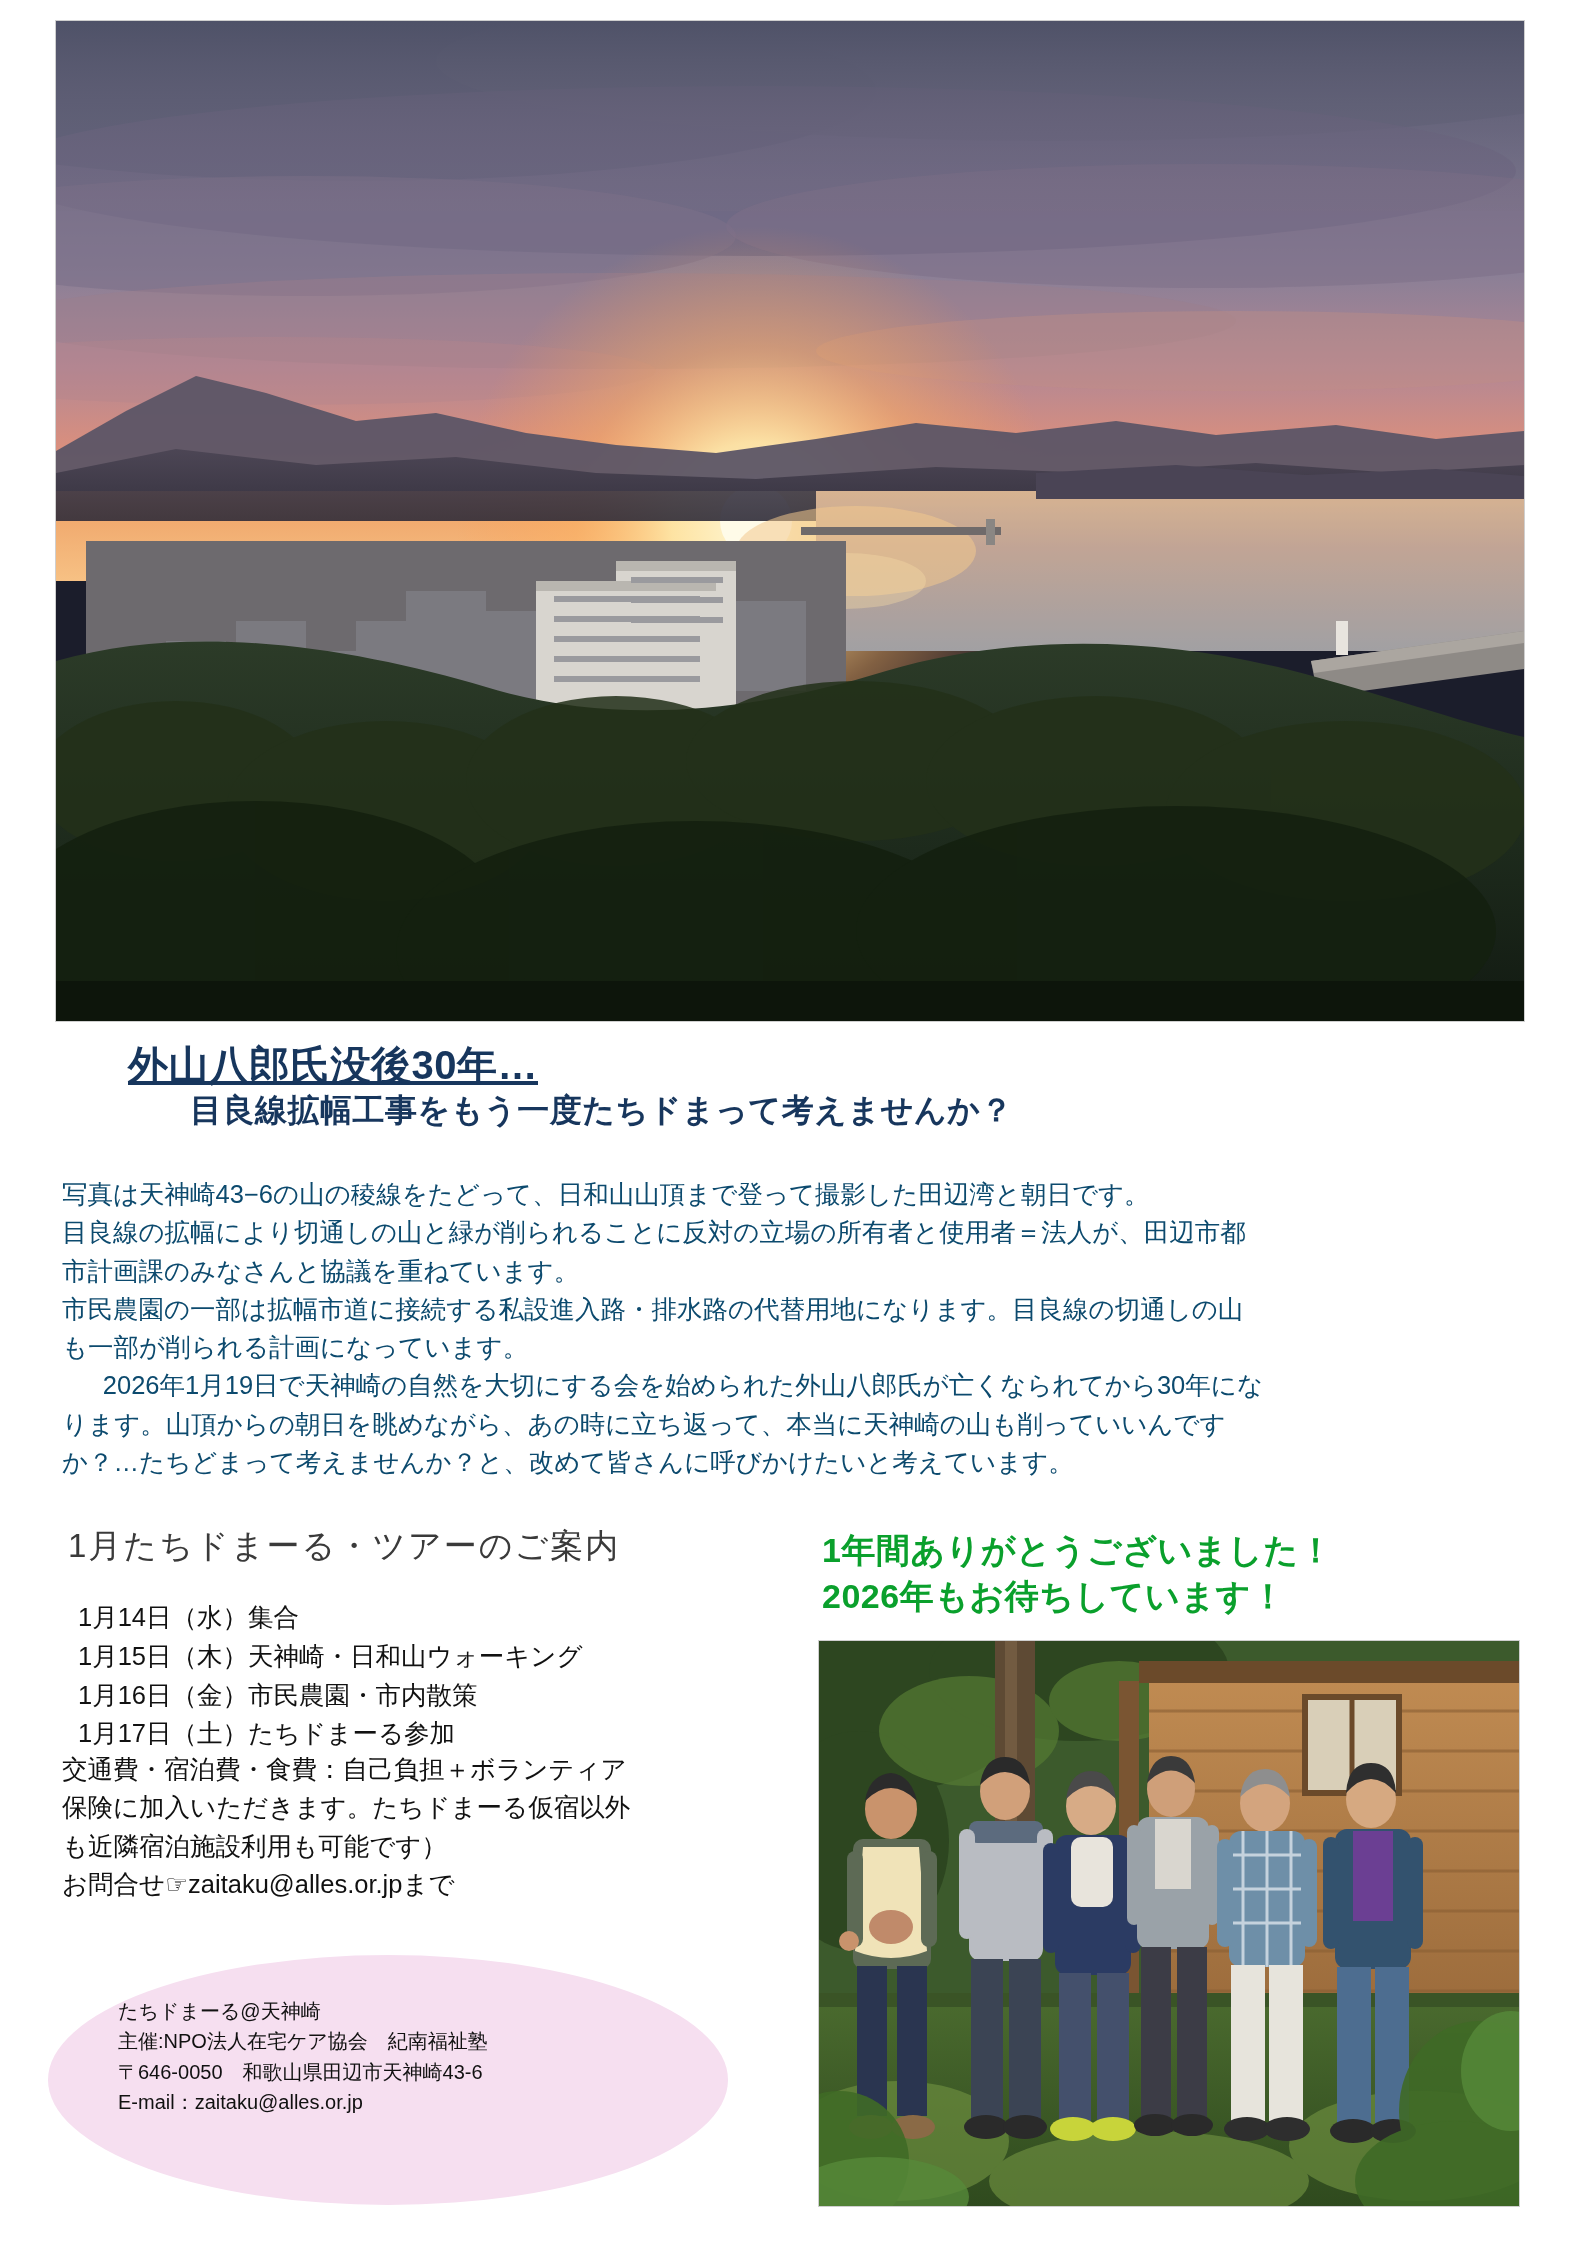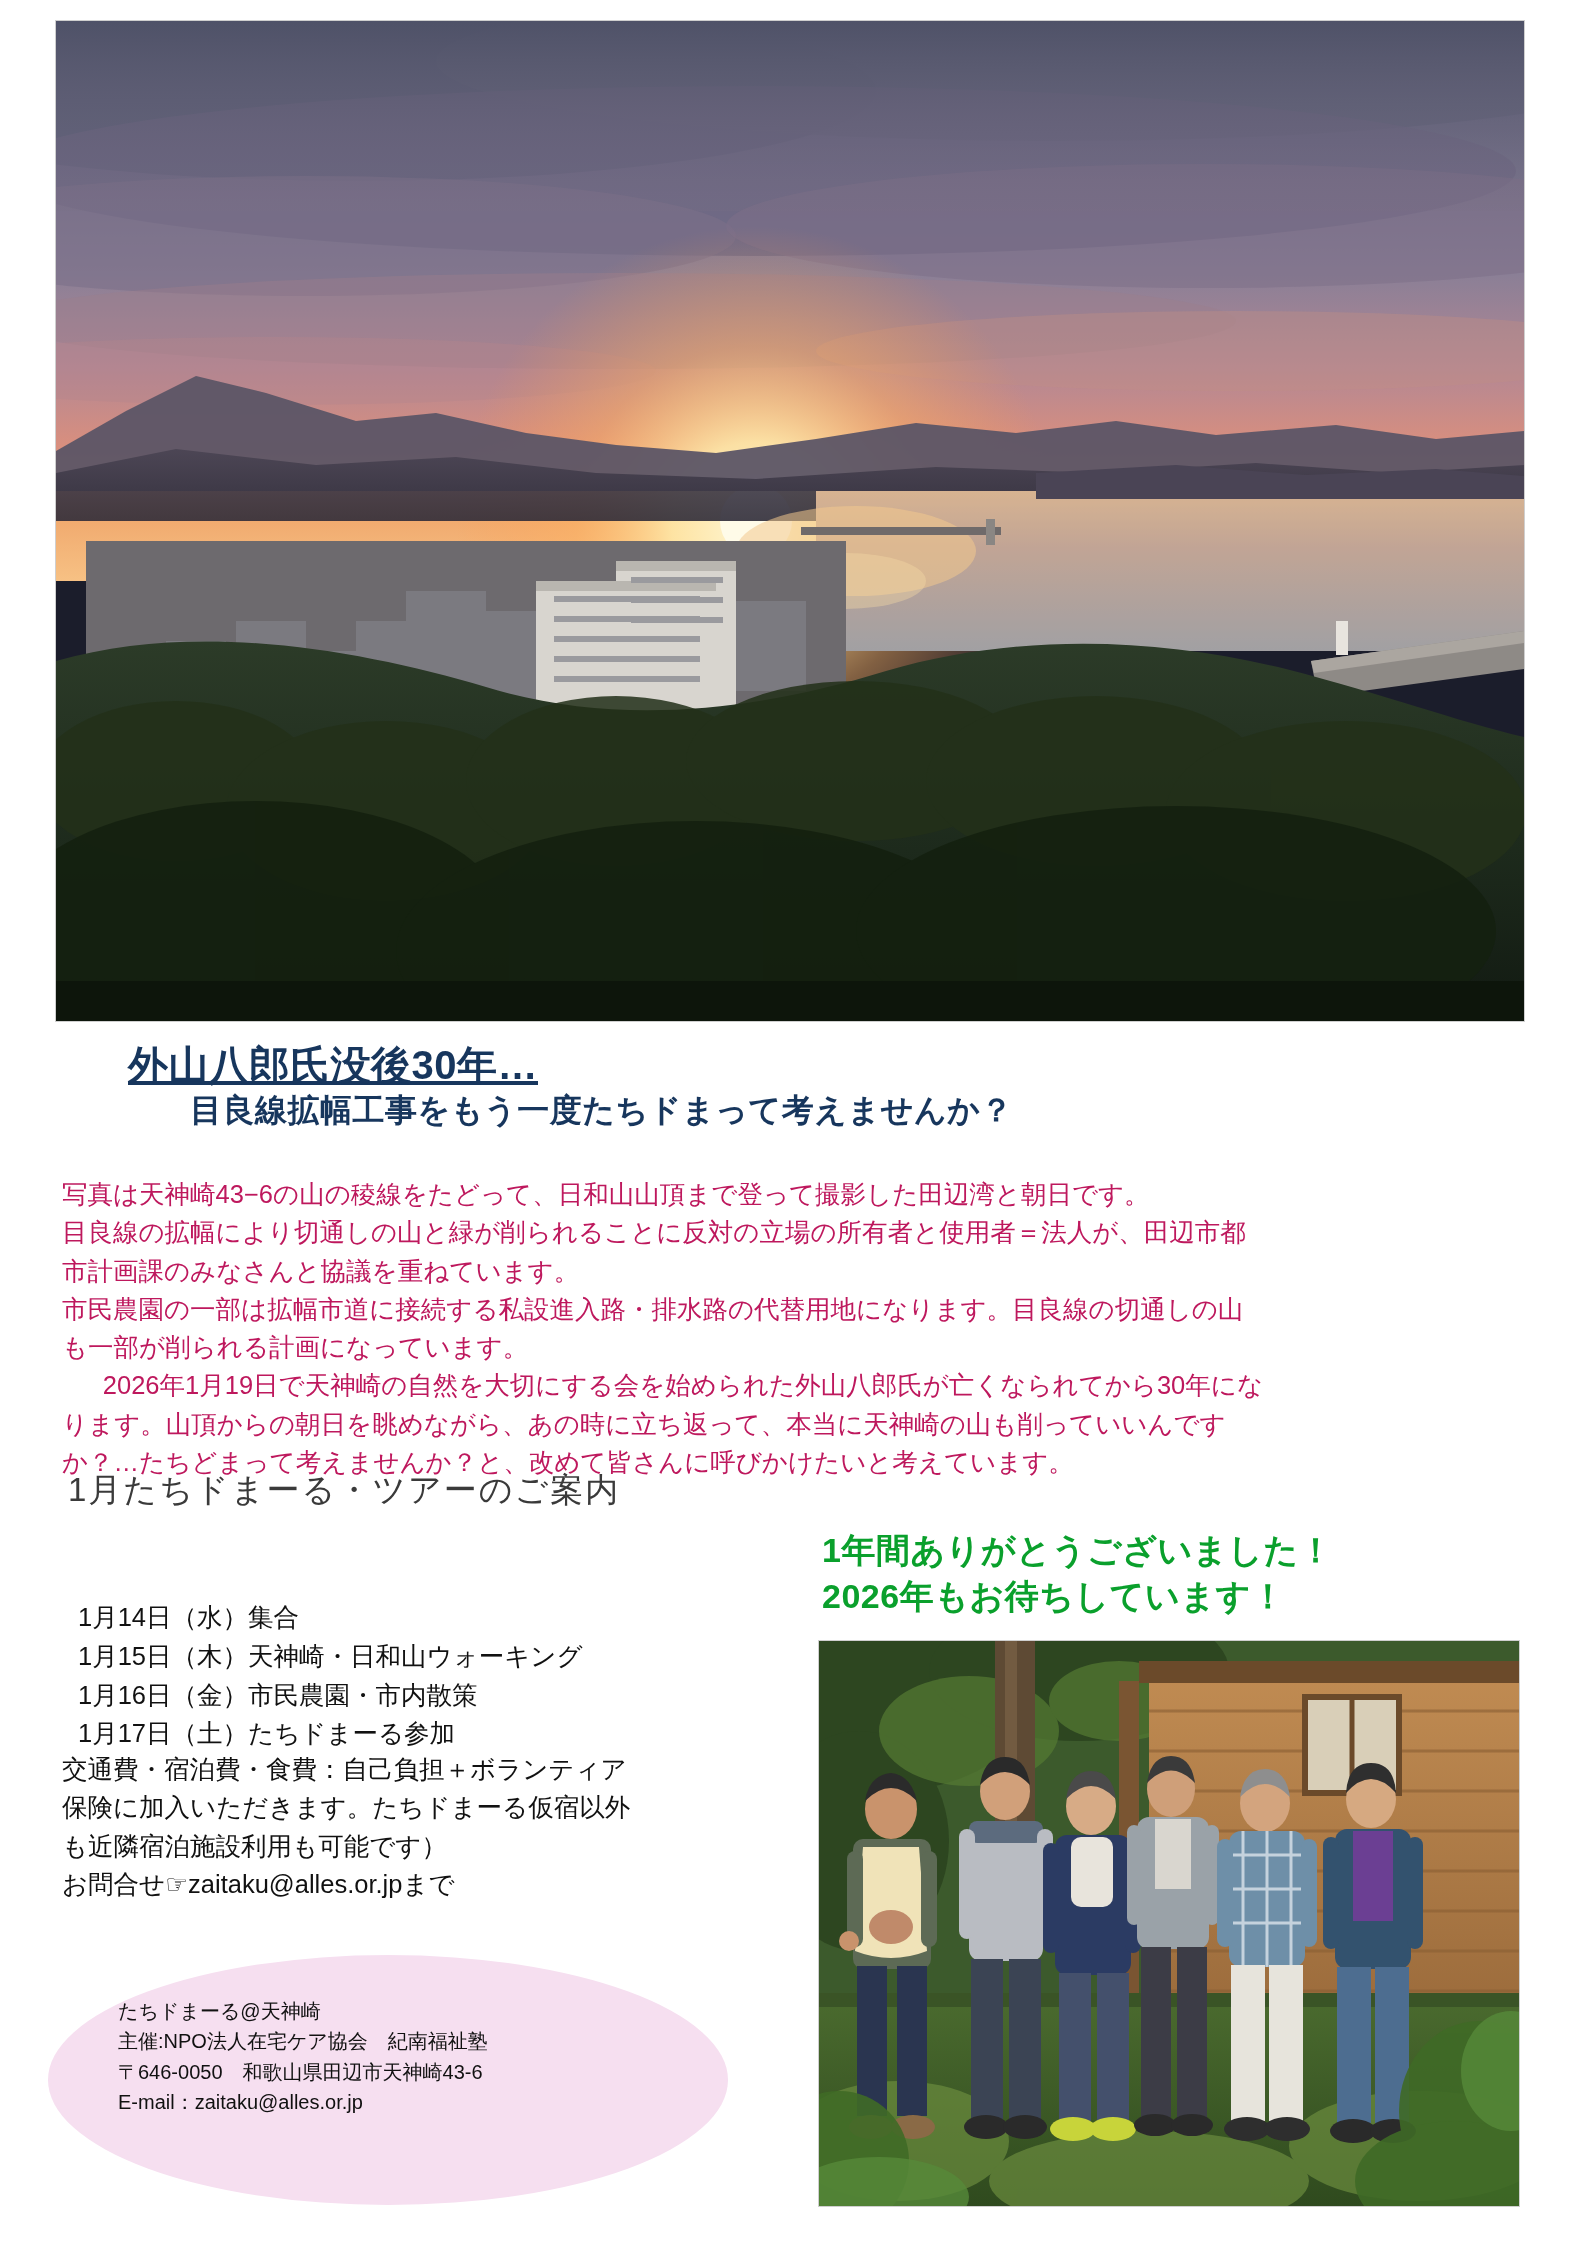--- a/index.html
+++ b/index.html
@@ -54,30 +54,30 @@
   }
 
   
   .body-text {
     position: absolute;
     left: 62px;
     top: 1175px;
     width: 1450px;
     font-size: 25.5px;
     line-height: 1.5;
-    color: #be185d;
+    color: #0c4a6e;
   }
   .body-text p { margin: 0; }
   .body-text p.indent { text-indent: 1.6em; }
 
   
   .tour-title {
     position: absolute;
     left: 68px;
-    top: 1468px;
+    top: 1524px;
     font-size: 33px;
     color: #3a3a3a;
     letter-spacing: 2px;
   }
   .tour-list {
     position: absolute;
     left: 78px;
     top: 1598px;
     width: 740px;
     font-size: 25.5px;

